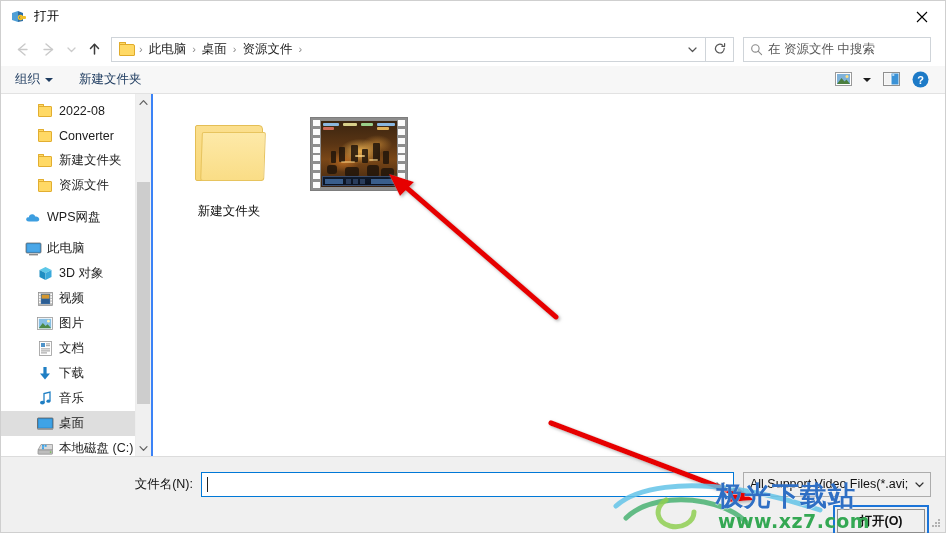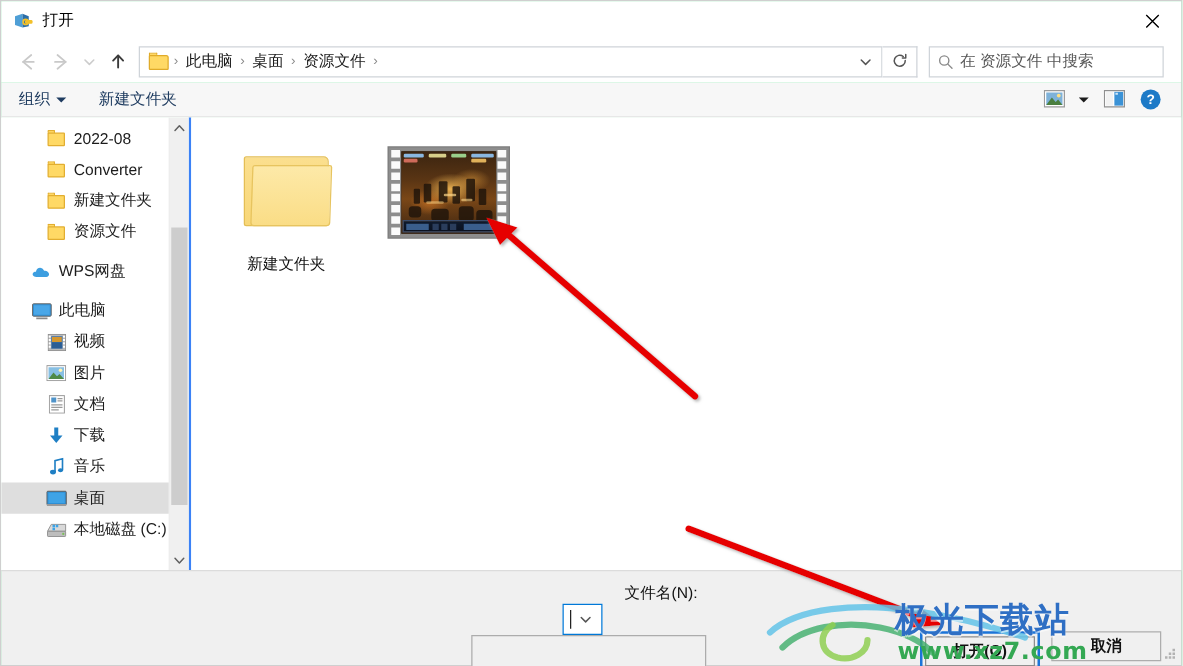--- a/index.html
+++ b/index.html
@@ -6,21 +6,21 @@
   body {
     width: 946px; height: 533px;
     font-family: "Liberation Sans", "DejaVu Sans", sans-serif;
     background: #ffffff;
     overflow: hidden;
     position: relative;
     -webkit-font-smoothing: antialiased;
   }
   .dialog {
     position: absolute; inset: 0;
-    background: #86efac;
+    background: #14b8a6;
     border: 1px solid #cfcfcf;
     display: flex; flex-direction: column;
   }
 
   
   .titlebar {
     height: 31px; flex: 0 0 31px;
     background: #ffffff;
     display: flex; align-items: center;
     position: relative;
@@ -206,21 +206,21 @@
   .frame .hud-bot {
     position:absolute; left:1px; right:1px; bottom:1px; height:10px;
     background:linear-gradient(180deg,#0f1a2c,#0a1120); border:1px solid #3a4c6b;
   }
 
   
   .footer {
     flex: 0 0 auto; background: #f0f0f0; border-top: 1px solid #dcdcdc;
     padding: 0; position: relative; height: 76px;
   }
-  .fn-row { display: flex; align-items: center; height: 36px; padding: 0 14px 0 0; margin-top: 9px; flex-direction: column; }
+  .fn-row { display: flex; align-items: center; height: 36px; padding: 0 14px 0 0; margin-top: 9px; }
   .fn-label { width: 200px; text-align: right; font-size: 12.5px; color: #111; padding-right: 8px; }
   .fn-input {
     flex: 1 1 auto; height: 25px; background: #fff;
     border: 1px solid #0078d7; display: flex; align-items: center;
     padding: 0 2px 0 5px; min-width: 0;
   }
   .fn-caret { width:1px; height:15px; background:#222; }
   .fn-drop { margin-left:auto; width:22px; height:23px; display:flex;align-items:center;justify-content:center; cursor:pointer; flex:0 0 22px;}
   .filetype {
     width: 188px; height: 25px; margin-left: 9px; flex: 0 0 188px;
@@ -438,20 +438,30 @@
           <span class="ti-icon">
             <svg width="17" height="14" viewBox="0 0 17 14">
                 <rect x="1" y="1" width="15" height="10" rx="1" fill="#2f8fd4" stroke="#6f6f6f" stroke-width="0.8"></rect>
                 <rect x="2.2" y="2.2" width="12.6" height="7.6" fill="#4aa7e8"></rect>
                 <rect x="4" y="12" width="9" height="1.4" fill="#8a8a8a"></rect>
               </svg>
           </span>
           <span>此电脑</span>
         </div>
 
+        <div class="tree-item lvl2">
+          <span class="ti-icon">
+            <svg width="15" height="15" viewBox="0 0 15 15">
+                <path d="M7.5 1 L13.5 4 L7.5 7 L1.5 4 Z" fill="#5cc7e8"></path>
+                <path d="M1.5 4 L7.5 7 L7.5 14 L1.5 11 Z" fill="#1f8ec2"></path>
+                <path d="M13.5 4 L7.5 7 L7.5 14 L13.5 11 Z" fill="#39a9db"></path>
+              </svg>
+          </span>
+          <span>3D 对象</span>
+        </div>
         <div class="tree-item lvl2">
           <span class="ti-icon">
             <svg width="15" height="14" viewBox="0 0 15 14">
                 <rect x="0.5" y="0.5" width="14" height="13" fill="#b9b9b9" stroke="#8a8a8a" stroke-width="0.7"></rect>
                 <rect x="3" y="2" width="9" height="10" fill="#3b6ea5"></rect>
                 <rect x="3.6" y="2.6" width="7.8" height="4" fill="#d4972f"></rect>
                 <rect x="3.6" y="7" width="7.8" height="4.4" fill="#2c5e94"></rect>
                 <rect x="1" y="1.5" width="1.6" height="1.6" fill="#fff"></rect>
                 <rect x="1" y="4.2" width="1.6" height="1.6" fill="#fff"></rect>
                 <rect x="1" y="6.9" width="1.6" height="1.6" fill="#fff"></rect>
@@ -643,21 +653,20 @@
               <path d="M3 5 L6.5 8.5 L10 5" stroke="#333" stroke-width="1.2" fill="none" stroke-linecap="round" stroke-linejoin="round"></path>
             </svg>
         </span>
       </div>
     </div>
 
     <div class="btn-row">
       <span class="btn-open-wrap">
         <span class="btn primary">打开(O)</span>
       </span>
-      <span class="btn">取消</span>
     </div>
 
     <div class="grip">
       <i style="left:7px;top:0px;"></i>
         <i style="left:4px;top:3px;"></i>
         <i style="left:7px;top:3px;"></i>
       <i style="left:1px;top:6px;"></i>
         <i style="left:4px;top:6px;"></i>
         <i style="left:7px;top:6px;"></i>
     </div>

